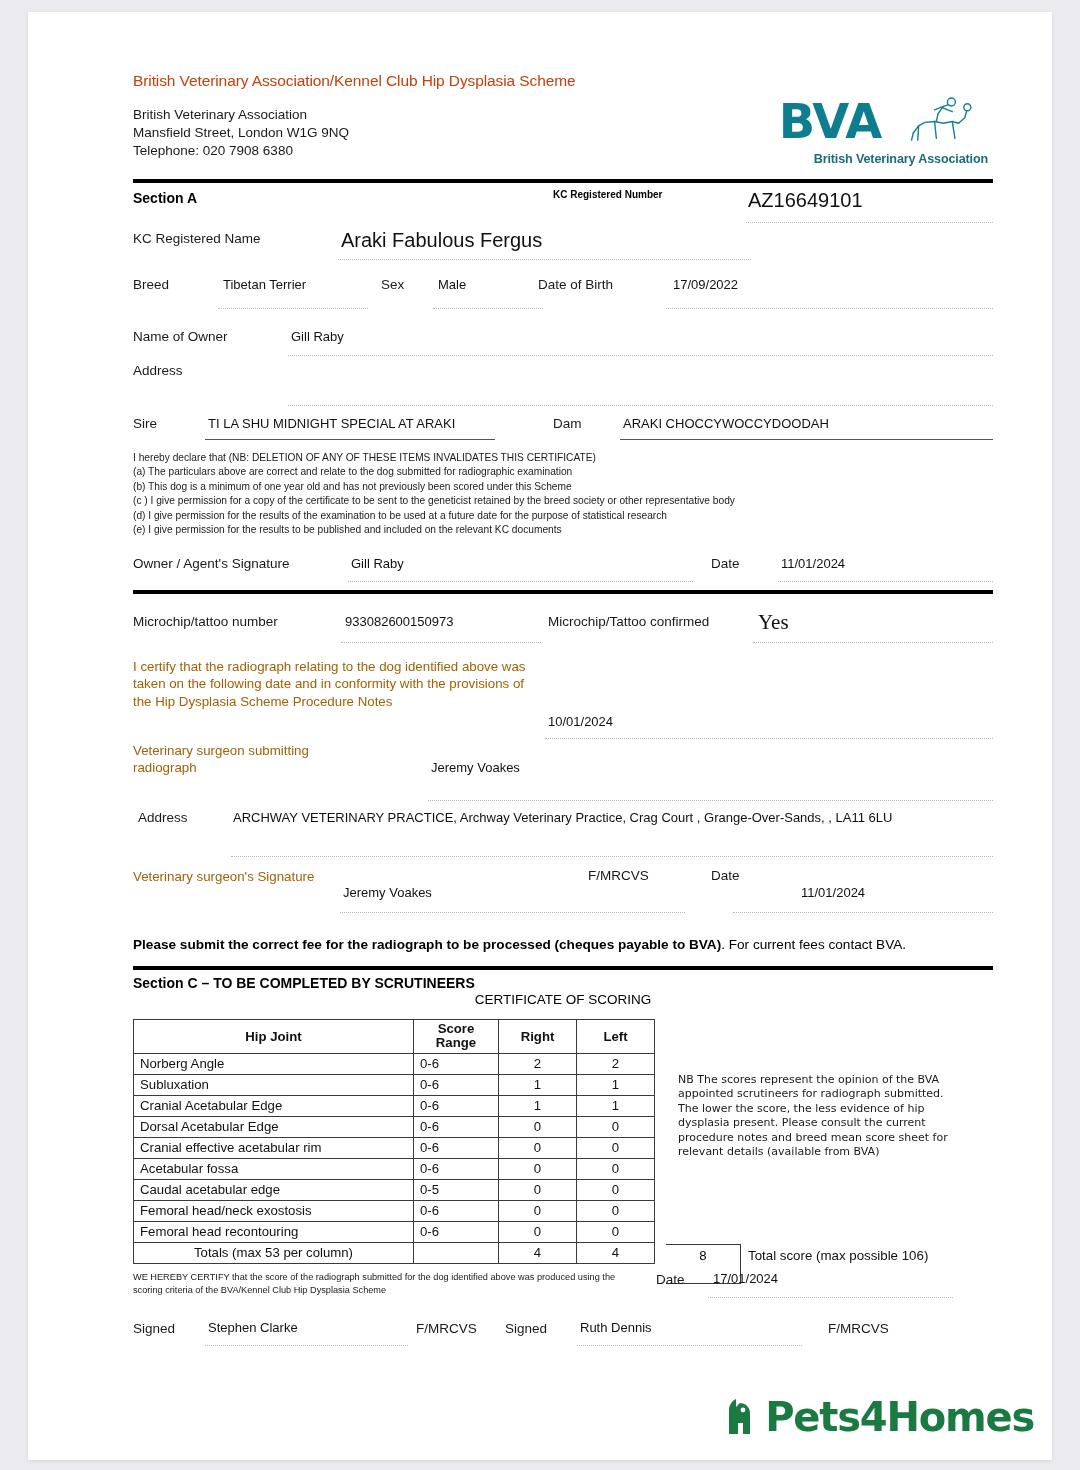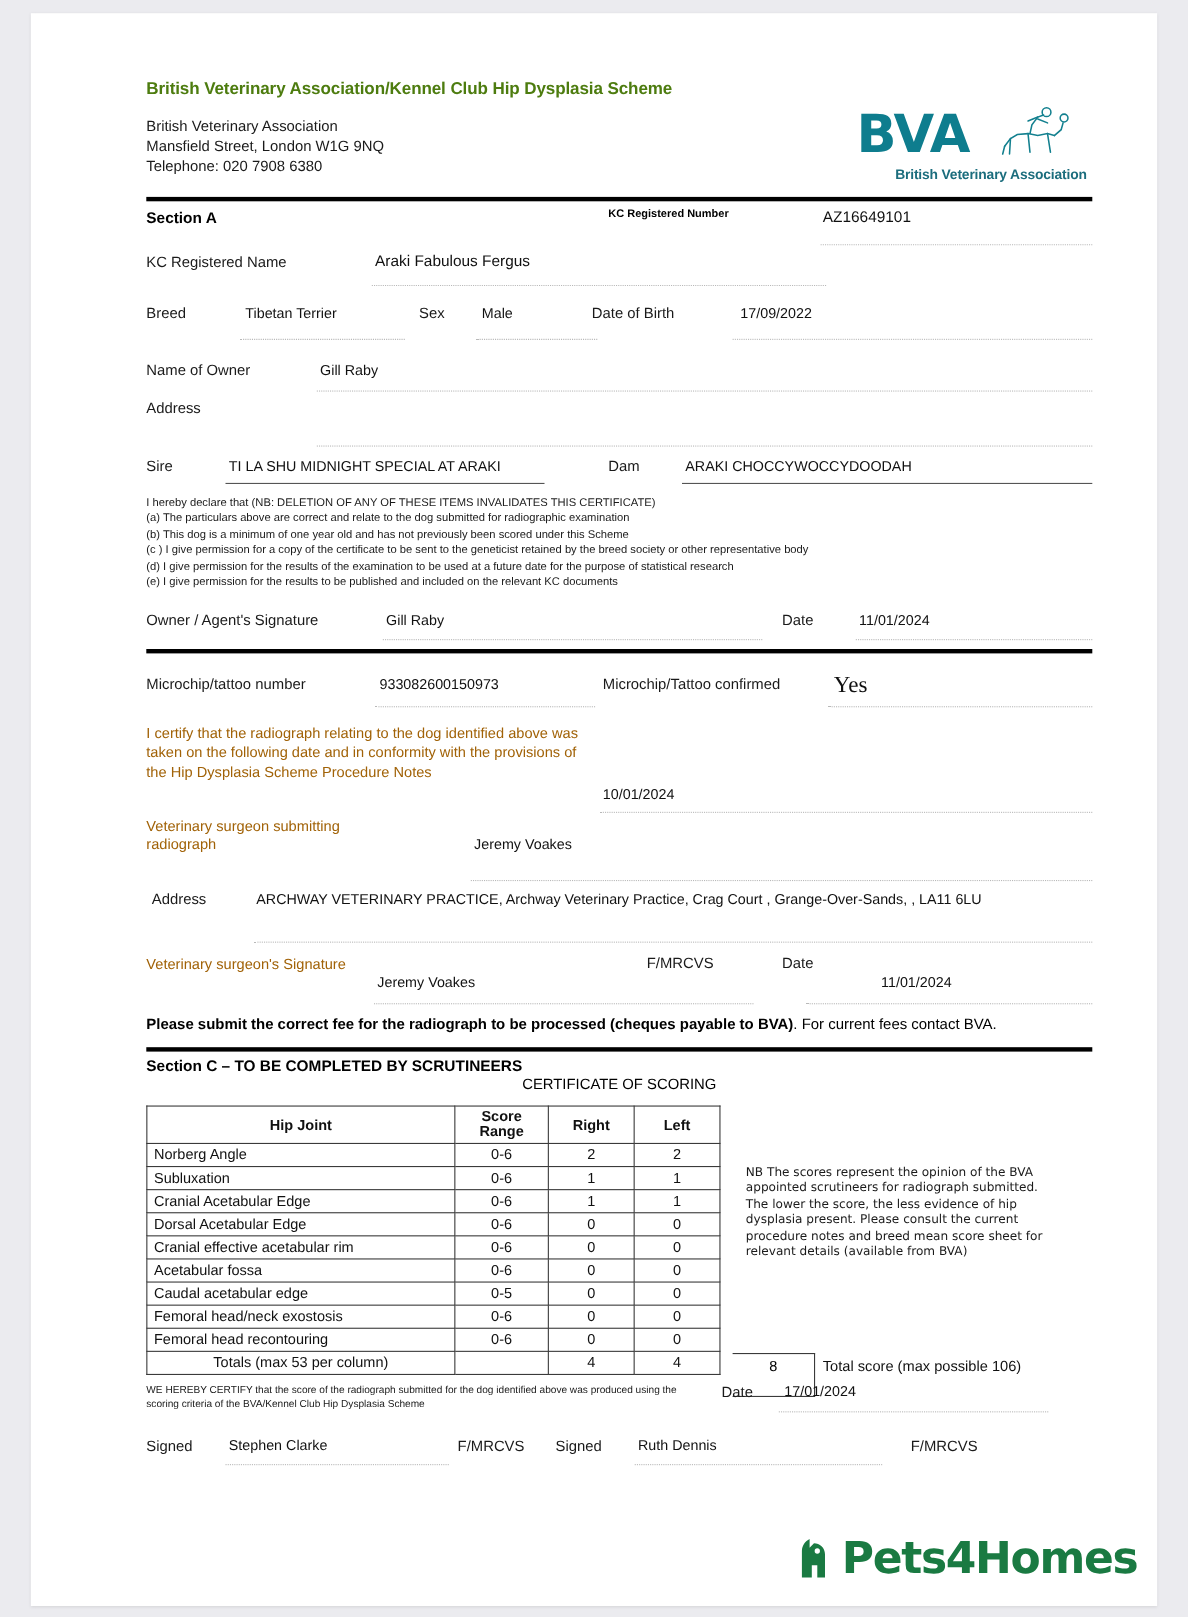--- a/index.html
+++ b/index.html
@@ -12,41 +12,41 @@
     position: absolute;
     left: 28px; top: 12px;
     width: 1024px; height: 1448px;
     background: #ffffff;
     box-shadow: 0 1px 3px rgba(0,0,0,0.10);
     overflow: hidden;
   }
   .inner { position: absolute; left: 105px; top: 60px; width: 860px; }
 
   .doc-title {
-    font-size: 15.5px; font-weight: bold; color: #4d7c0f;
+    font-size: 15.5px; font-weight: normal; color: #c2410c;
     letter-spacing: -0.1px; margin-bottom: 16px;
   }
   .addr-block { font-size: 13.5px; line-height: 1.35; color: #1a1a1a; }
 
   
   .bva-logo { position: absolute; right: 5px; top: 22px; width: 222px; }
   .bva-word { display: block; }
   .bva-sub {
     font-size: 12.6px; color: #1b6d7d; font-weight: 600;
     letter-spacing: -0.15px; text-align: right; margin-top: -4px;
   }
 
   .rule-thick { border-top: 4px solid #000; margin-top: 18px; }
   .rule-thick2 { border-top: 4px solid #000; }
 
   .sec-hdr { font-size: 14px; font-weight: bold; padding-top: 7px; }
 
   .row { position: relative; }
   .lbl { font-size: 13.5px; color: #1a1a1a; }
-  .val { font-size: 14px; color: #111; }
+  .val { font-size: 20px; color: #111; }
   .val-sm { font-size: 13px; color: #111; }
   .dotline { border-bottom: 1.5px dotted #b8b8b8; height: 0; }
   .solidline { border-bottom: 1.2px solid #555; height: 0; }
 
   .declare { font-size: 10.2px; line-height: 1.42; color: #1a1a1a; }
 
   .yes-val { font-family: "Liberation Serif", serif; font-size: 21px; color: #111; }
 
   .certify-text { font-size: 13.3px; line-height: 1.33; color: #a16207; }
 
@@ -56,21 +56,21 @@
   .cert-scoring { font-size: 13.5px; text-align: center; }
 
   table.score { border-collapse: collapse; font-size: 13.2px; }
   table.score td, table.score th {
     border: 1.4px solid #3a3a3a; padding: 2px 6px; color: #111;
     font-weight: normal; height: 21px;
   }
   table.score th { font-weight: bold; text-align: center; }
   th.joint-h { text-align: left; }
   td.joint { text-align: left; width: 280px; }
-  td.range, th.range { text-align: center; width: 85px; }
+  td.range, th.range { text-align: left; width: 85px; }
   td.rl, th.rl { text-align: center; width: 78px; }
   td.totals-lbl { text-align: center; font-size: 13.2px; }
   td.tall { height: 40px; vertical-align: top; padding-top: 3px; }
 
   .nb-note {
     font-family: "DejaVu Sans", sans-serif;
     font-size: 11px; line-height: 1.32; color: #1a1a1a;
   }
   .total-score-lbl { font-size: 13.3px; line-height: 1.3; color: #111; }
 
@@ -215,21 +215,21 @@
       <div class="certify-text" style="position:absolute;left:0;top:0;width:190px;">Veterinary surgeon's Signature</div>
       <div class="val-sm" style="position:absolute;left:210px;top:17px;">Jeremy Voakes</div>
       <div class="dotline" style="position:absolute;left:207px;top:44px;width:345px;"></div>
 
       <div class="lbl" style="position:absolute;left:455px;top:0;">F/MRCVS</div>
       <div class="lbl" style="position:absolute;left:578px;top:0;">Date</div>
       <div class="val-sm" style="position:absolute;left:668px;top:17px;">11/01/2024</div>
       <div class="dotline" style="position:absolute;left:600px;top:44px;width:260px;"></div>
     </div>
 
-    <div class="fee-note" style="">
+    <div class="fee-note" style="margin-top:14px;">
       <b>Please submit the correct fee for the radiograph to be processed (cheques payable to BVA)</b><span>. For current fees contact BVA.</span>
     </div>
 
     <div class="rule-thick" style="margin-top:12px;"></div>
     <div class="sec-hdr" style="padding-top:5px;">Section C – TO BE COMPLETED BY SCRUTINEERS</div>
     <div class="cert-scoring" style="margin-top:1px;">CERTIFICATE OF SCORING</div>
 
     <div class="row" style="height:248px;margin-top:12px;">
       <table class="score">
         <thead>

